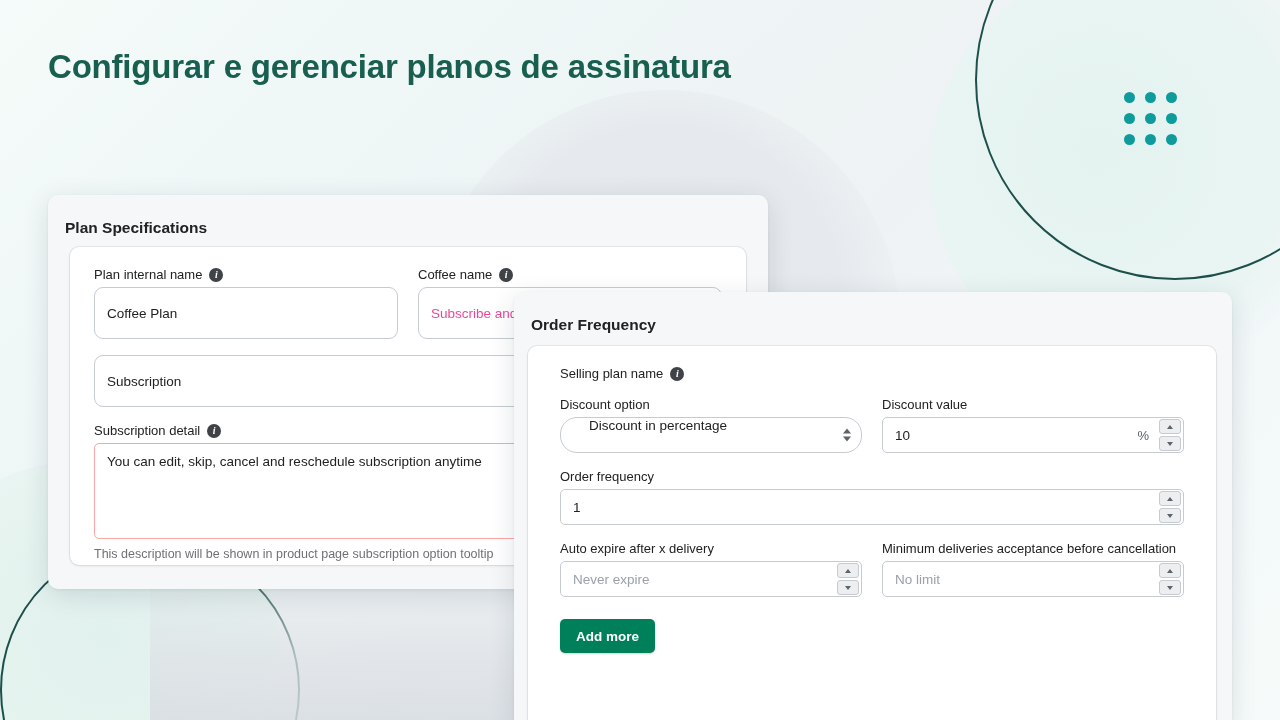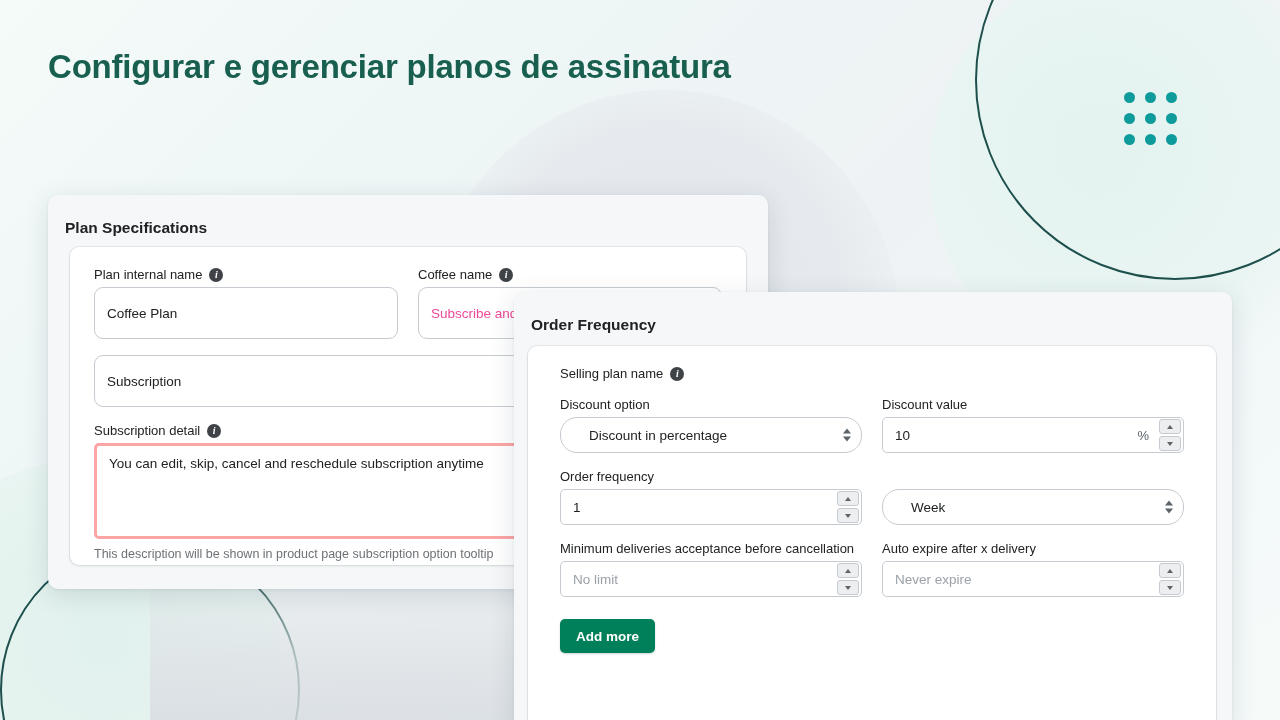--- a/index.html
+++ b/index.html
@@ -148,21 +148,21 @@
     color: #202223;
     display: flex;
     align-items: center;
     padding: 0 12px;
     width: 100%;
   }
 
   .areabox {
     height: 96px;
     background: #fff;
-    border: 3px solid #fca5a5;
+    border: 1px solid #fca5a5;
     border-radius: 5px;
     font-size: 13.5px;
     color: #202223;
     padding: 10px 12px;
     width: 100%;
   }
 
   .help-text {
     font-size: 12.5px;
     color: #6d7175;
@@ -195,21 +195,21 @@
   
   .selbox {
     position: relative;
     height: 36px;
     background: #fff;
     border: 1px solid #c6cbd1;
     border-radius: 17px;
     font-size: 13.5px;
     color: #202223;
     display: flex;
-    align-items: center;
+    align-items: flex-start;
     padding: 0 30px 0 28px;
     width: 100%;
   }
   .sel-arrows {
     position: absolute;
     right: 10px; top: 50%;
     transform: translateY(-50%);
     display: flex;
     flex-direction: column;
     gap: 3px;
@@ -423,62 +423,53 @@
               <span class="stepper">
                 <button>
                     <i class="up"></i>
                   </button>
                 <button>
                     <i class="down"></i>
                   </button>
               </span>
             </div>
           </div>
-          <div>
-            <div class="selbox">
-              <span>Week</span>
-              <span class="sel-arrows">
+        </div>
+      </div>
+
+      <div class="row2 fld">
+        <div>
+          <div class="field-label">Auto expire after x delivery</div>
+          <div class="numwrap">
+            <span class="numval placeholder">Never expire</span>
+            <span class="stepper">
+              <button>
                   <i class="up"></i>
+                </button>
+              <button>
                   <i class="down"></i>
-                </span>
-            </div>
-          </div>
-        </div>
-      </div>
-
-      <div class="row2 fld">
+                </button>
+            </span>
+          </div>
+        </div>
+
         <div>
           <div class="field-label">Minimum deliveries acceptance before cancellation</div>
           <div class="numwrap">
             <span class="numval placeholder">No limit</span>
             <span class="stepper">
               <button>
                   <i class="up"></i>
                 </button>
               <button>
                   <i class="down"></i>
                 </button>
             </span>
           </div>
         </div>
-
-        <div>
-          <div class="field-label">Auto expire after x delivery</div>
-          <div class="numwrap">
-            <span class="numval placeholder">Never expire</span>
-            <span class="stepper">
-              <button>
-                  <i class="up"></i>
-                </button>
-              <button>
-                  <i class="down"></i>
-                </button>
-            </span>
-          </div>
-        </div>
       </div>
 
       <button class="btn-primary">Add more</button>
 
     </div>
   </div>
 
 </div>
 
 </body></html>

